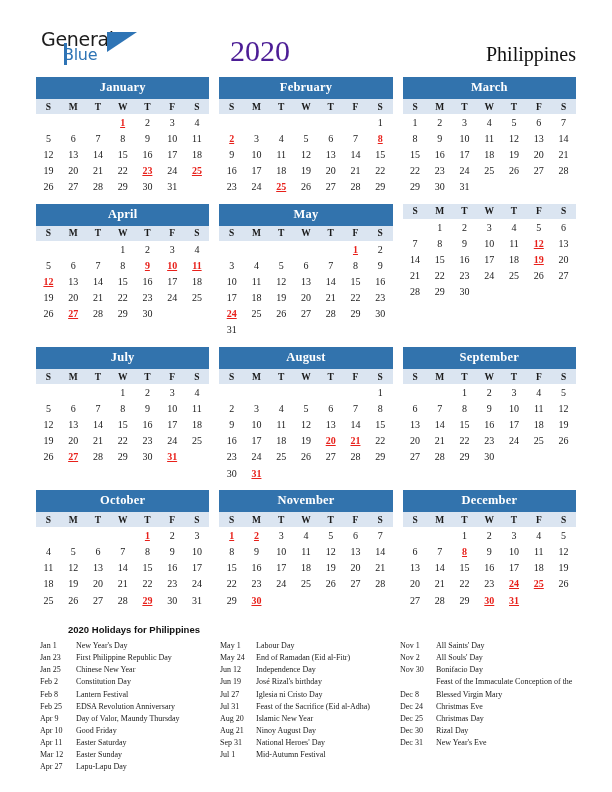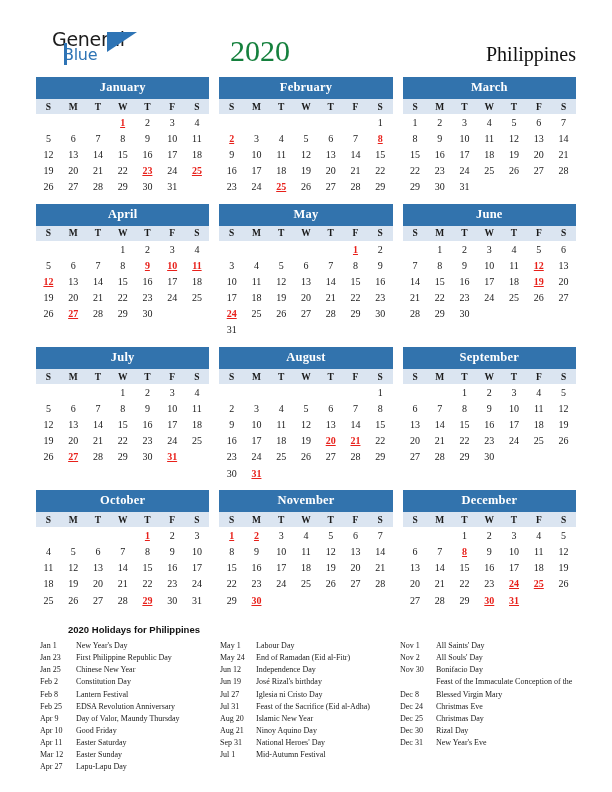--- a/index.html
+++ b/index.html
@@ -31,21 +31,21 @@
     padding-top: 22px;
   }
   .logo {
     position: relative;
     width: 120px;
     height: 40px;
     flex: 0 0 auto;
   }
   .logo-general {
     position: absolute;
-    left: 16px;
+    left: 5px;
     top: 0;
     font-family: "DejaVu Sans", sans-serif;
     font-size: 19px;
     letter-spacing: -0.3px;
     color: #1c1c1c;
   }
   .logo-blue {
     position: absolute;
     left: 27px;
     top: 17px;
@@ -67,21 +67,21 @@
     position: absolute;
     left: 28px;
     top: 15px;
     width: 3px;
     height: 22px;
     background: #2e74b5;
   }
   .year {
     font-family: "Liberation Serif", serif;
     font-size: 30px;
-    color: #15803d;
+    color: #4c1d95;
     line-height: 1;
     padding-bottom: 2px;
     margin-left: 74px;
   }
   .country {
     font-family: "Liberation Serif", serif;
     font-size: 20px;
     color: #111111;
     line-height: 1;
     padding-bottom: 4px;
@@ -512,21 +512,20 @@
               <td class="empty"></td>
               <td class="empty"></td>
               <td class="empty"></td>
               <td class="empty"></td>
               <td class="empty"></td>
             </tr>
           </tbody>
         </table>
       </div>
       <div class="month">
-        <div class="month-title">June</div>
         <table class="cal">
           <thead>
             <tr>
               <th>S</th>
               <th>M</th>
               <th>T</th>
               <th>W</th>
               <th>T</th>
               <th>F</th>
               <th>S</th>
@@ -1043,21 +1042,21 @@
           <div class="holiday-row">
             <span class="holiday-date">Jul 31</span>
             <span class="holiday-name">Feast of the Sacrifice (Eid al-Adha)</span>
           </div>
           <div class="holiday-row">
             <span class="holiday-date">Aug 20</span>
             <span class="holiday-name">Islamic New Year</span>
           </div>
           <div class="holiday-row">
             <span class="holiday-date">Aug 21</span>
-            <span class="holiday-name">Ninoy Aquino Day</span>
+            <span class="holiday-name">Ninoy August Day</span>
           </div>
           <div class="holiday-row">
             <span class="holiday-date">Sep 31</span>
             <span class="holiday-name">National Heroes' Day</span>
           </div>
           <div class="holiday-row">
             <span class="holiday-date">Jul 1</span>
             <span class="holiday-name">Mid-Autumn Festival</span>
           </div>
         </div>

